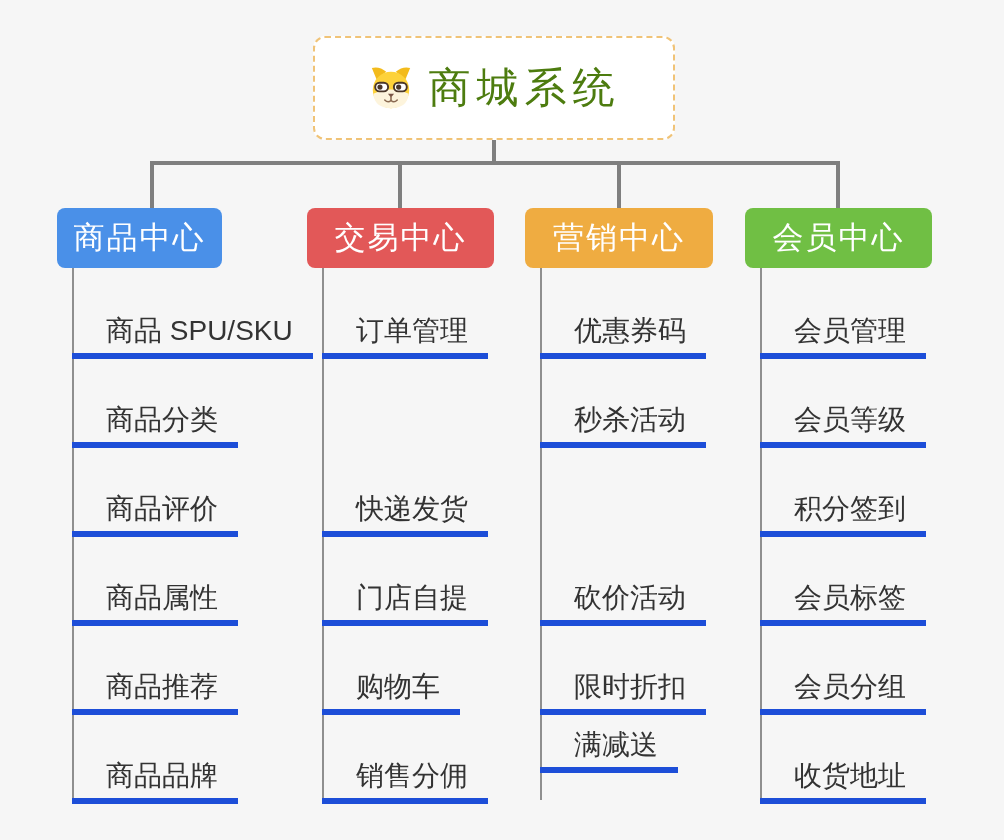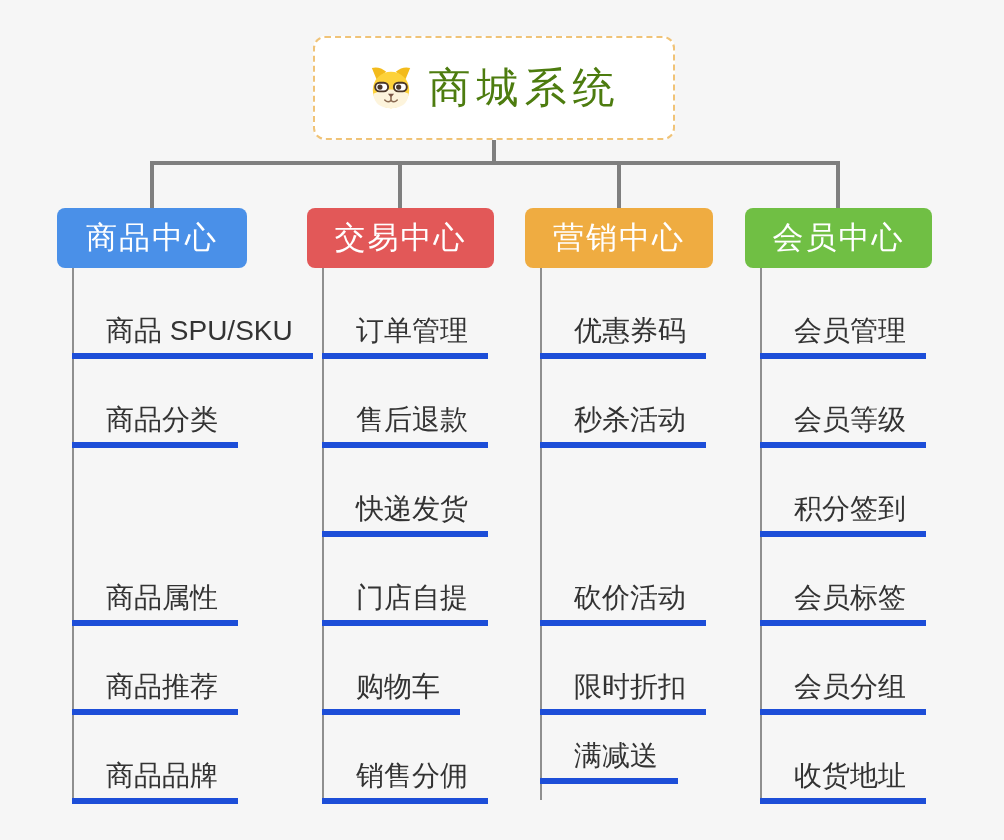--- a/index.html
+++ b/index.html
@@ -91,53 +91,53 @@
       <circle cx="12.5" cy="23" r="2.7" fill="#4a3728"></circle>
       <circle cx="32" cy="23" r="2.7" fill="#4a3728"></circle>
       <path d="M20.8 30 L27.2 30 L24 34 Z" fill="#7a5647"></path>
       <path d="M24 33.5 L24 37" stroke="#8a6a52" stroke-width="1.6" fill="none" stroke-linecap="round"></path>
       <path d="M17.5 36.5 Q20.8 40 24 37 Q27.2 40 30.5 36.5" stroke="#8a6a52" stroke-width="1.6" fill="none" stroke-linecap="round"></path>
     </svg>
     <span class="root-title">商城系统</span>
   </div>
 
   <div id="branches">
-      <div class="branch" style="left: 57px; width: 190px;">
+      <div class="branch" style="left: 57px; width: 165px;">
         <div class="branch-box" style="background: rgb(74, 144, 232);">
           <span>商品中心</span>
         </div>
         <div class="branch-vline"></div>
         <div class="child-node" style="top: 106px;">商品 SPU/SKU</div>
         <div class="child-node" style="top: 195px;">商品分类</div>
+        <div class="child-node" style="top: 284px;">商品评价</div>
         <div class="child-node" style="top: 373px;">商品属性</div>
         <div class="child-node" style="top: 462px;">商品推荐</div>
         <div class="child-node" style="top: 551px;">商品品牌</div>
       </div>
       <div class="branch" style="left: 307px; width: 187px;">
         <div class="branch-box" style="background: rgb(226, 88, 88);">
           <span>交易中心</span>
         </div>
         <div class="branch-vline"></div>
         <div class="child-node" style="top: 106px;">订单管理</div>
-        <div class="child-node" style="top: 195px;">售后退款</div>
         <div class="child-node" style="top: 284px;">快递发货</div>
         <div class="child-node" style="top: 462px;">购物车</div>
         <div class="child-node" style="top: 373px;">门店自提</div>
         <div class="child-node" style="top: 551px;">销售分佣</div>
       </div>
       <div class="branch" style="left: 525px; width: 188px;">
         <div class="branch-box" style="background: rgb(239, 172, 65);">
           <span>营销中心</span>
         </div>
         <div class="branch-vline"></div>
         <div class="child-node" style="top: 106px;">优惠券码</div>
         <div class="child-node" style="top: 195px;">秒杀活动</div>
         <div class="child-node" style="top: 373px;">砍价活动</div>
         <div class="child-node" style="top: 462px;">限时折扣</div>
-        <div class="child-node" style="top: 531px;">满减送</div>
+        <div class="child-node" style="top: 520px;">满减送</div>
       </div>
       <div class="branch" style="left: 745px; width: 187px;">
         <div class="branch-box" style="background: rgb(112, 191, 68);">
           <span>会员中心</span>
         </div>
         <div class="branch-vline"></div>
         <div class="child-node" style="top: 106px;">会员管理</div>
         <div class="child-node" style="top: 195px;">会员等级</div>
         <div class="child-node" style="top: 284px;">积分签到</div>
         <div class="child-node" style="top: 373px;">会员标签</div>

